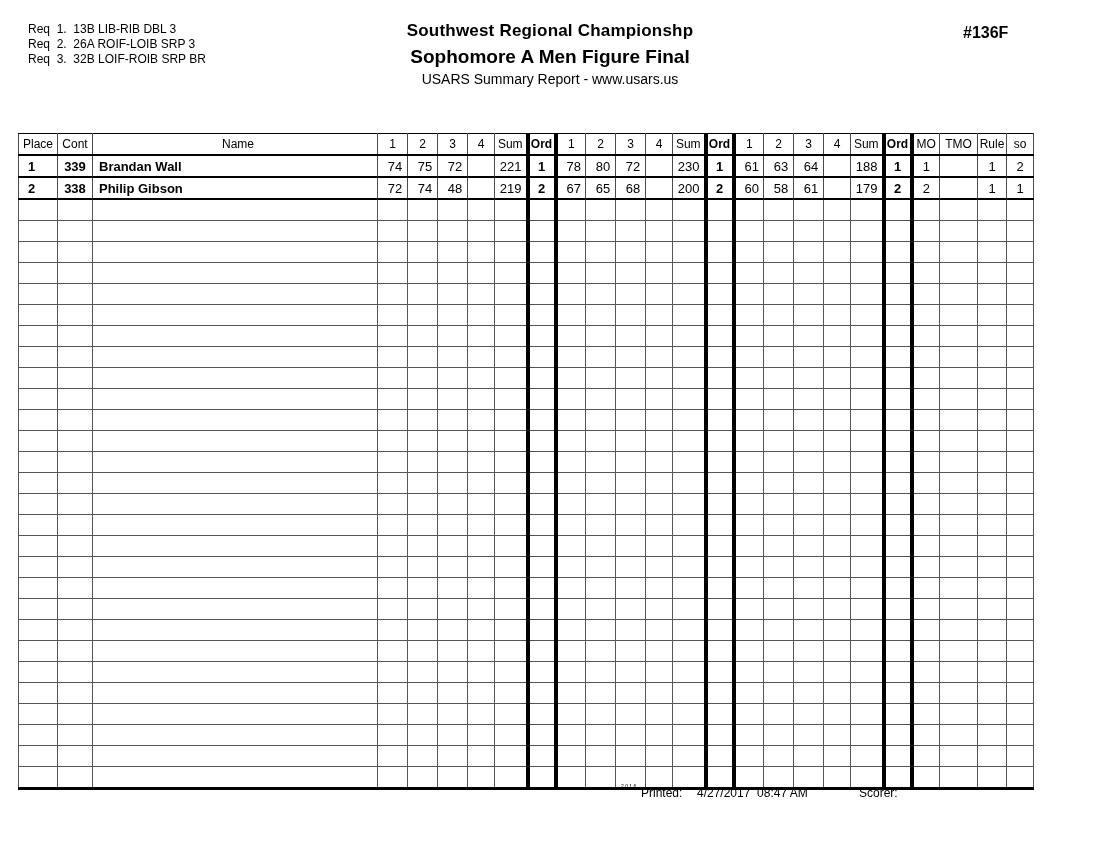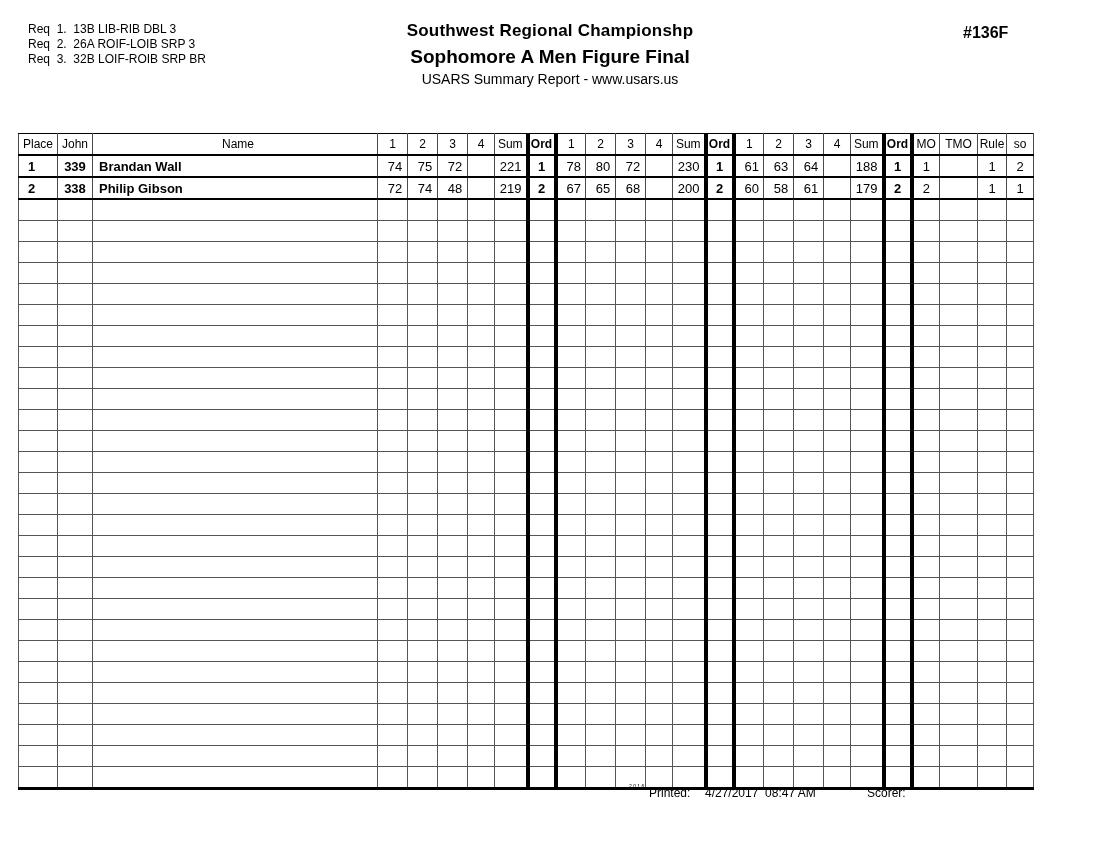--- a/index.html
+++ b/index.html
@@ -37,21 +37,21 @@
   .sc{text-align:center;padding-left:5px !important;}
   .ar{text-align:right;padding-right:4px !important;}
   .b{font-weight:bold;}
   td.ordcol{border-left:4px solid #000 !important;border-right:4px solid #000 !important;
     font-weight:bold;text-align:center;}
   tr.emptyrow td{border-color:#555;}
   tr.emptyrow td.ordcol{border-top-color:#555;border-bottom-color:#555;}
   tr.lastrow td{border-bottom:3px solid #000 !important;}
 
   
-  .footer{position:absolute;left:12px;top:784px;width:880px;height:20px;font-size:12px;}
+  .footer{position:absolute;left:4px;top:784px;width:880px;height:20px;font-size:12px;}
   .fver{position:absolute;left:617px;top:-1px;font-size:5px;}
   .fprinted{position:absolute;left:637px;top:2px;}
   .fvalue{position:absolute;left:693px;top:2px;}
   .fscorer{position:absolute;left:855px;top:2px;}
 </style>
 </head>
 <body>
 
 <div class="req-block">
   <div class="pre">Req  1.  13B LIB-RIB DBL 3</div>
@@ -92,21 +92,21 @@
         <col style="width:33px">
         <col style="width:28px">
       <col style="width:28px">
         <col style="width:38px">
         <col style="width:29px">
         <col style="width:27px">
     </colgroup>
     <tbody>
         <tr class="hdr">
           <td>Place</td>
-          <td>John</td>
+          <td>Cont</td>
           <td class="al">Name</td>
           <td>1</td>
           <td>2</td>
           <td>3</td>
           <td>4</td>
           <td>Sum</td>
           <td class="ordcol">Ord</td>
           <td>1</td>
           <td>2</td>
           <td>3</td>

